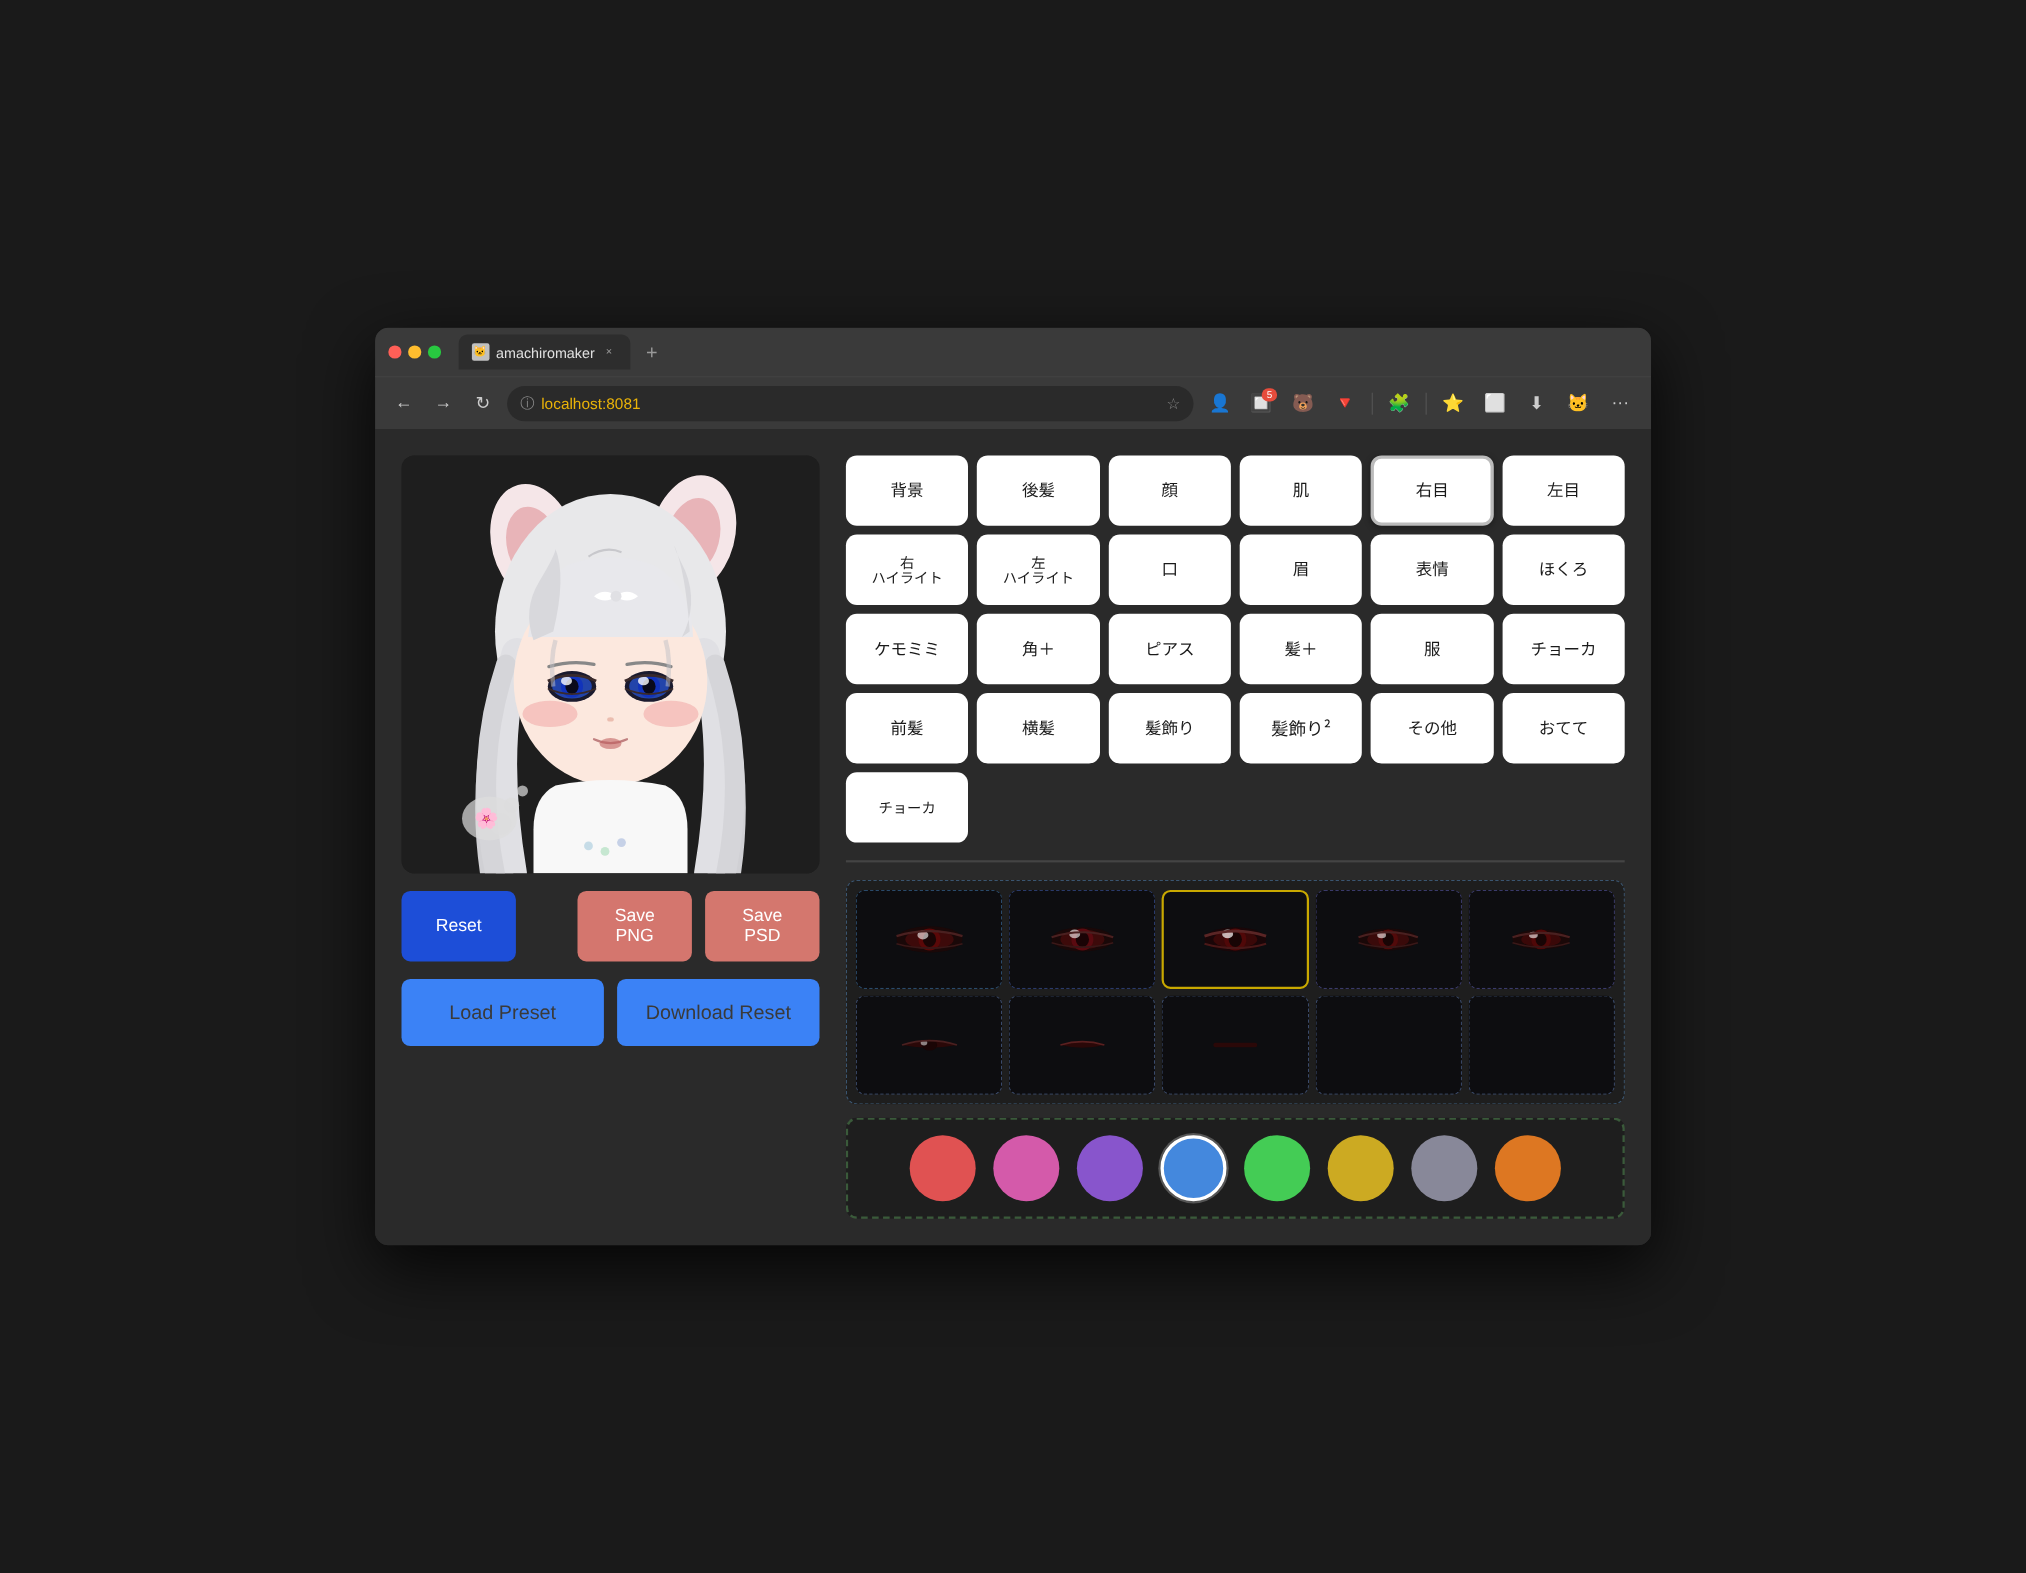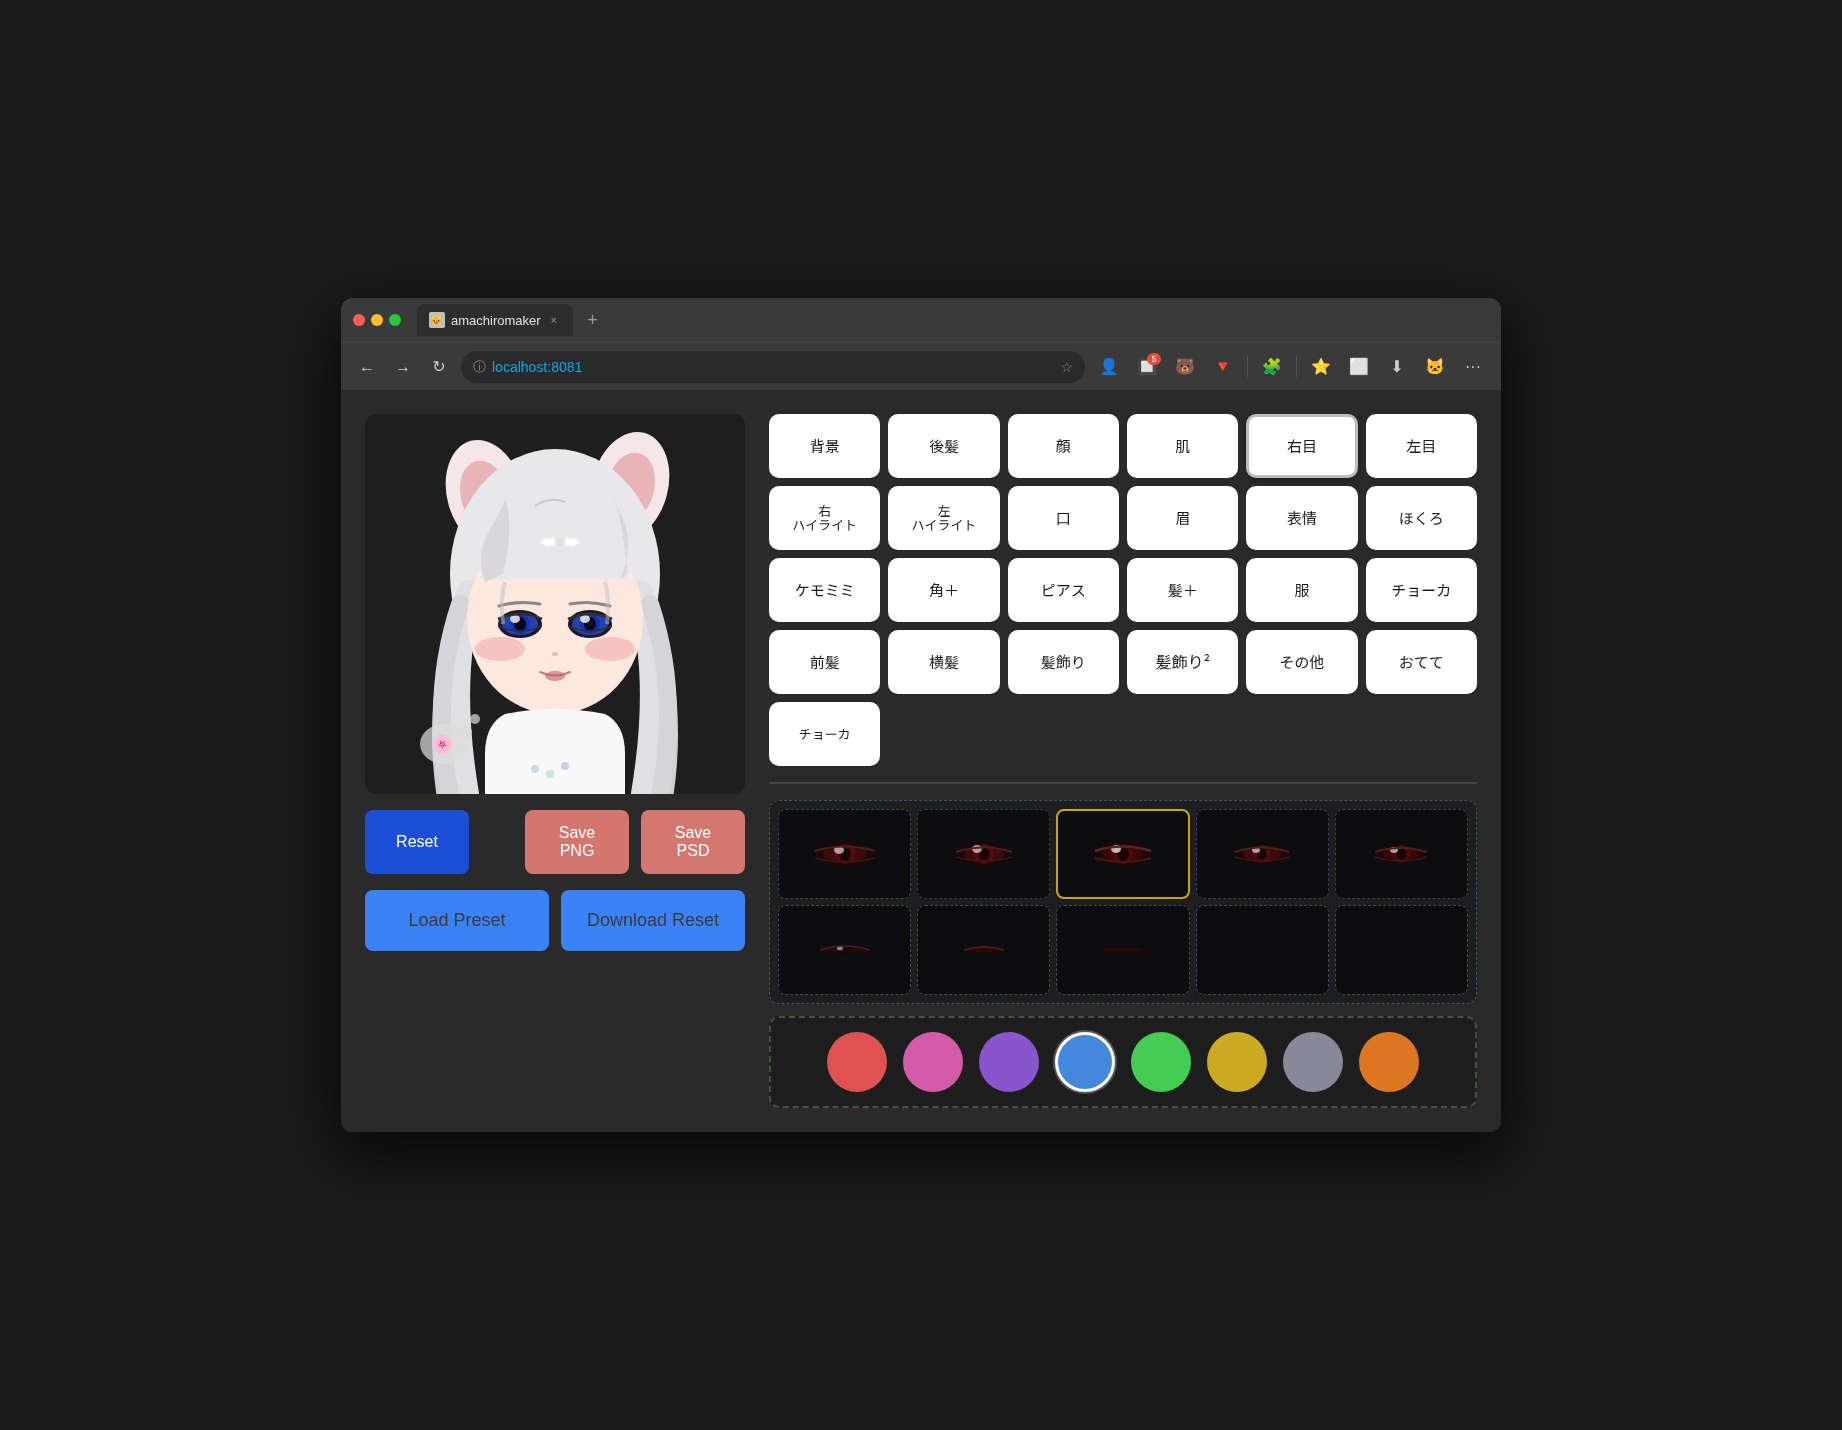--- a/index.html
+++ b/index.html
@@ -119,21 +119,21 @@
       padding: 0 12px;
       gap: 6px;
       color: #e0e0e0;
       font-size: 14px;
     }
     .address-info {
       color: #888;
       font-size: 13px;
     }
     .address-text {
-      color: #0ea5e9;
+      color: #eab308;
       font-size: 14px;
     }
     .nav-icons {
       display: flex;
       align-items: center;
       gap: 6px;
     }
     .nav-icon-btn {
       width: 32px;
       height: 32px;

